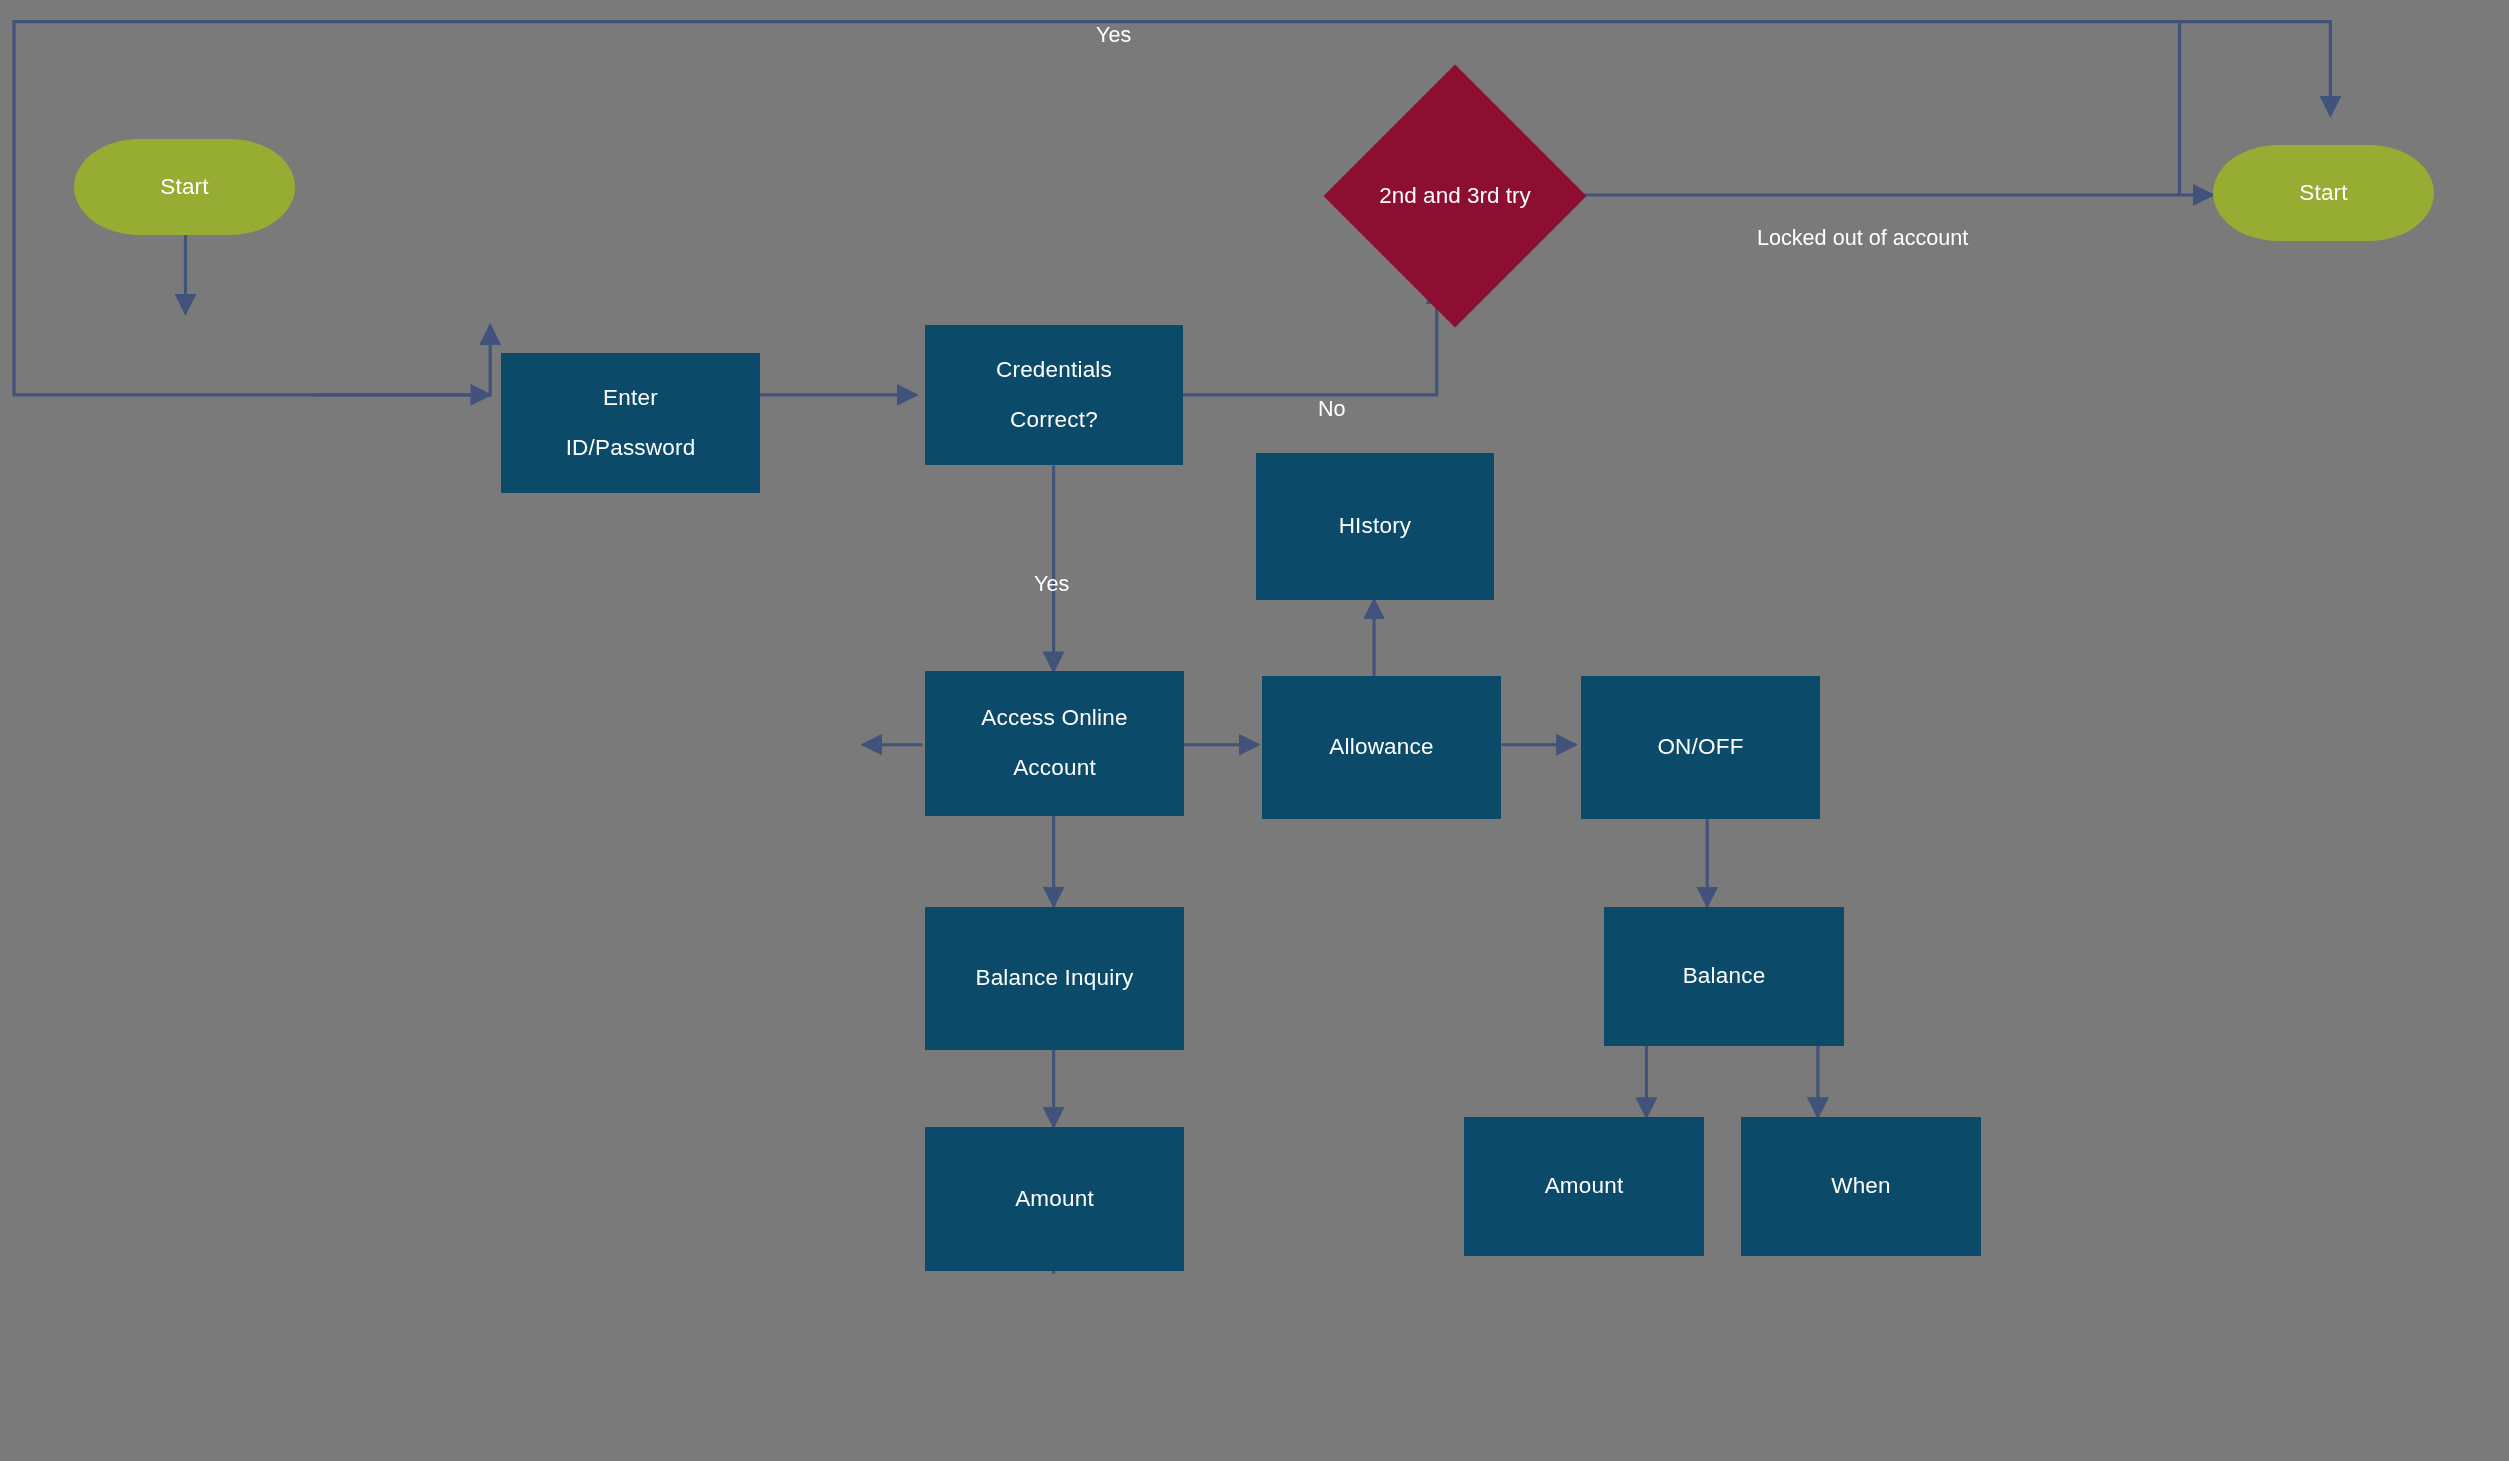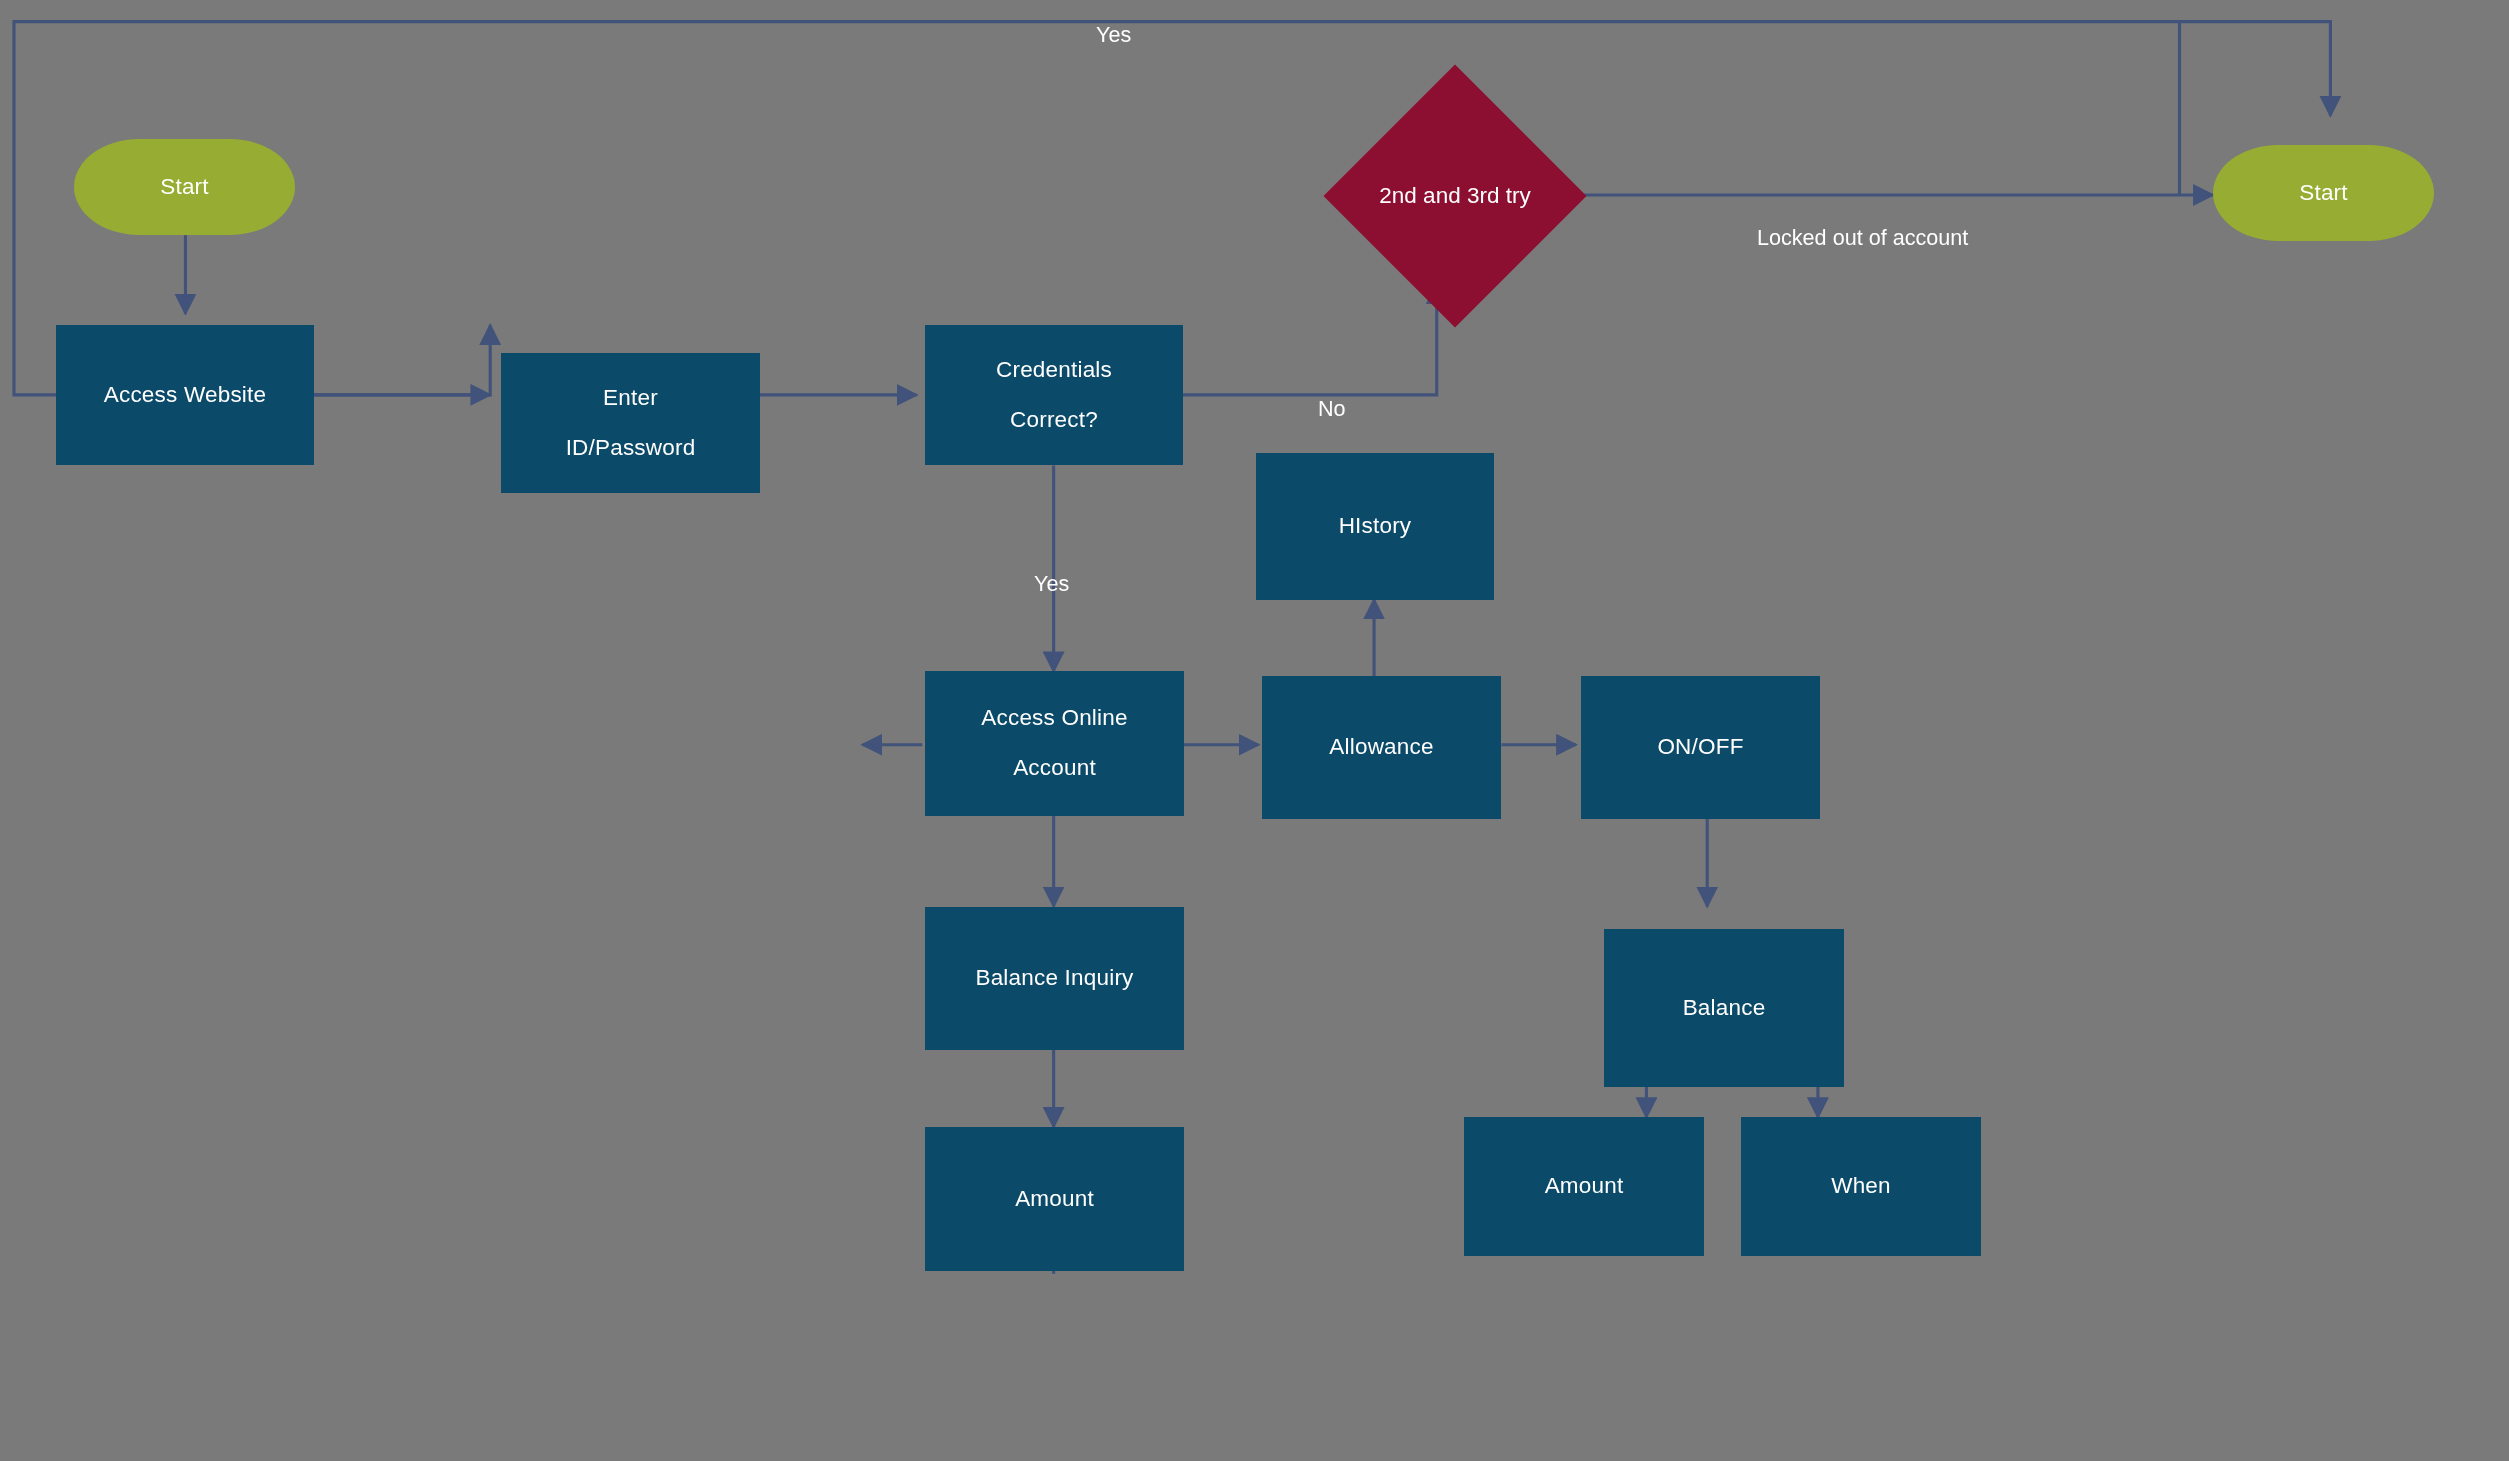--- a/index.html
+++ b/index.html
@@ -148,23 +148,20 @@
   </svg>
 
   <div class="node terminator" style="left:74px; top:139px; width:221px; height:96px;">
     <span>Start</span>
   </div>
 
   <div class="node terminator" style="left:2213px; top:145px; width:221px; height:96px;">
     <span>Start</span>
   </div>
 
-  <div class="node process" style="left:56px; top:325px; width:258px; height:140px;">
-    <span>Access   Website</span>
-  </div>
 
   <div class="node process" style="left:501px; top:325px; width:259px; height:140px;margin-top:28px;">
     <span>Enter</span>
     <span class="line2">ID/Password</span>
   </div>
 
   <div class="node process" style="left:925px; top:325px; width:258px; height:140px;align-items:center;">
     <span>Credentials</span>
     <span class="line2">Correct?</span>
   </div>
@@ -193,21 +190,21 @@
   </div>
 
   <div class="node process" style="left:925px; top:907px; width:259px; height:143px;">
     <span>Balance   Inquiry</span>
   </div>
 
   <div class="node process" style="left:925px; top:1127px; width:259px; height:144px;">
     <span>Amount</span>
   </div>
 
-  <div class="node process" style="left:1604px; top:929px; width:240px; height:158px;">
+  <div class="node process" style="left:1604px; top:907px; width:240px; height:139px;">
     <span>Balance</span>
   </div>
 
   <div class="node process" style="left:1464px; top:1117px; width:240px; height:139px;">
     <span>Amount</span>
   </div>
 
   <div class="node process" style="left:1741px; top:1117px; width:240px; height:139px;">
     <span>When</span>
   </div>

